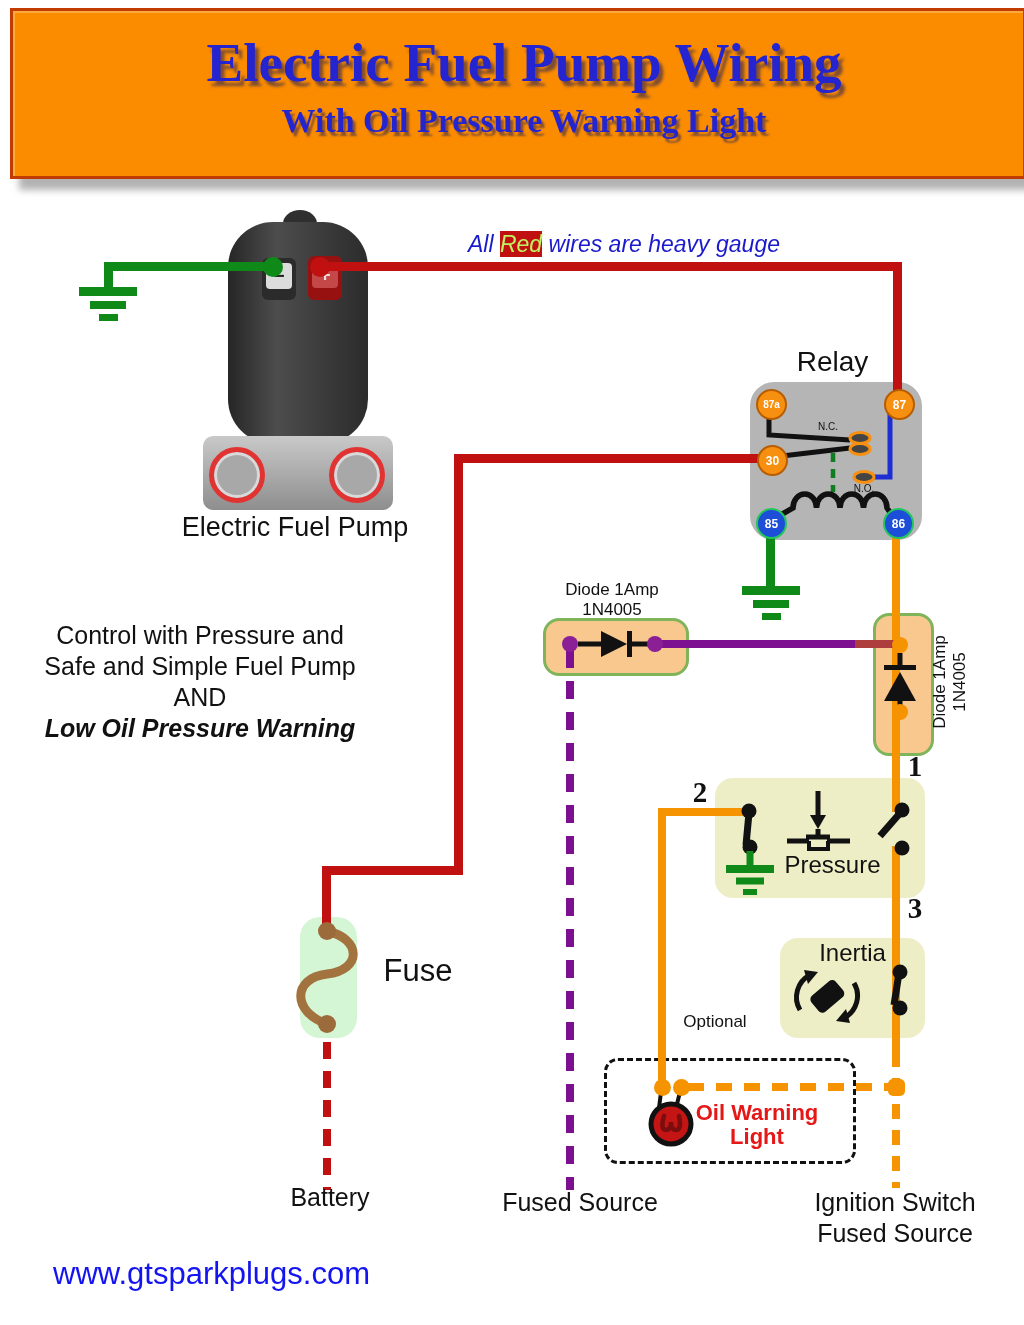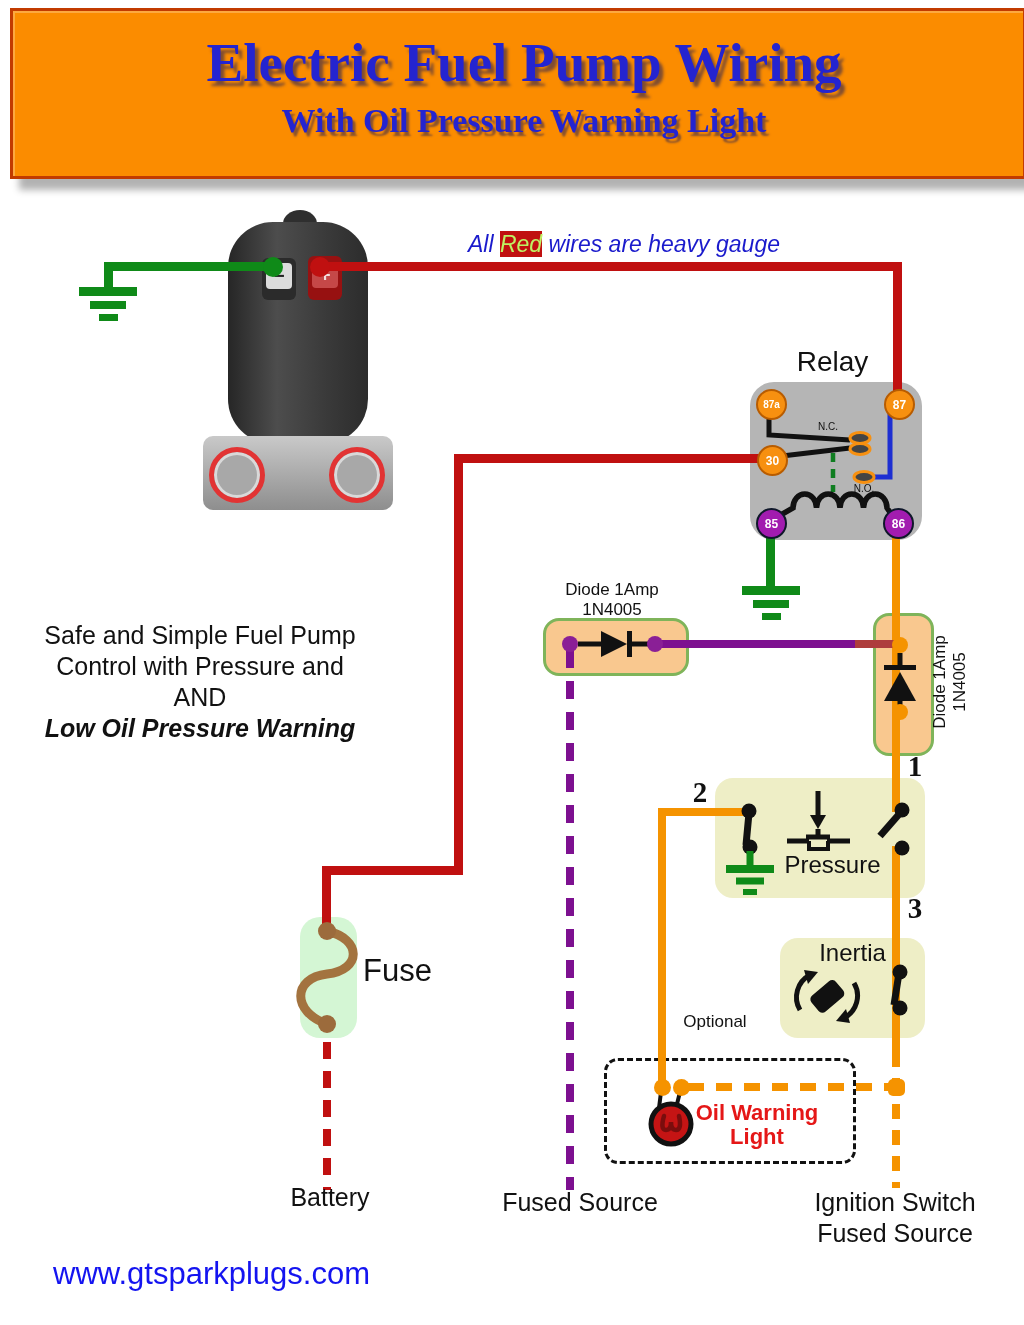--- a/index.html
+++ b/index.html
@@ -38,21 +38,21 @@
   .redseg{background:#ae3d3d;}
   .dash-red-v{background:repeating-linear-gradient(180deg,#c01010 0 17px,transparent 17px 29px);}
   .dash-purple-v{background:repeating-linear-gradient(180deg,#7d1090 0 18px,transparent 18px 31px);}
   .dash-orange-v{background:repeating-linear-gradient(180deg,#f59300 0 15px,transparent 15px 26px);}
   .dash-orange-h{background:repeating-linear-gradient(90deg,#f59300 0 16px,transparent 16px 28px);}
   
   .dot{position:absolute;border-radius:50%;}
   .term{position:absolute;width:27px;height:27px;border-radius:50%;display:flex;align-items:center;justify-content:center;
         color:#fff;font-weight:bold;font-size:12px;}
   .term.orange-t{background:#f79010;border:2px solid #b85c00;}
-  .term.blue-t{background:#a21caf;border:2px solid #0f172a;}
+  .term.blue-t{background:#1d4ed8;border:2px solid #22c55e;}
   .contact-lbl{position:absolute;font-size:10px;color:#111;text-align:center;width:40px;}
   
   .pump-nub{position:absolute;left:283px;top:210px;width:34px;height:28px;border-radius:50%;background:#2f2f2f;}
   .pump-body{position:absolute;left:228px;top:222px;width:140px;height:222px;border-radius:45px;
              background:linear-gradient(90deg,#262626,#4d4d4d 35%,#3a3a3a 70%,#2c2c2c);}
   .pump-base{position:absolute;left:203px;top:436px;width:190px;height:74px;border-radius:10px;
              background:linear-gradient(180deg,#c9c9c9,#8e8e8e);}
   .base-circle{position:absolute;width:46px;height:46px;border-radius:50%;background:#a8a8a8;
                border:5px solid #e23333;box-shadow:inset 0 0 0 3px #d9d9d9;}
   .term-neg{position:absolute;left:262px;top:258px;width:34px;height:42px;background:#2b2b2b;border-radius:6px;}
@@ -229,28 +229,29 @@
 
   <div class="dot" style="left:654px;top:1079px;width:17px;height:17px;background:#f59300;"></div>
   <div class="dot" style="left:673px;top:1079px;width:17px;height:17px;background:#f59300;"></div>
   <div class="dot" style="left:888px;top:1079px;width:17px;height:17px;border-radius:5px;background:#f59300;"></div>
 
   <svg class="abs" style="left:296px;top:912px;" width="66" height="132" viewBox="0 0 66 132">
     <path d="M31,19 C66,27 66,58 31,62 C-4,66 -4,100 31,112" fill="none" stroke="#a3733f" stroke-width="9" stroke-linecap="round"></path>
     <circle cx="31" cy="19" r="9" fill="#9c6b3c"></circle>
     <circle cx="31" cy="112" r="9" fill="#9c6b3c"></circle>
   </svg>
-  <div class="lbl" style="left:363px;top:953px;width:110px;font-size:31px;text-align:left;">Fuse</div>
+  <div class="lbl" style="left:363px;top:953px;width:110px;font-size:31px;text-align:center;">Fuse</div>
 
   <div class="dot" style="left:263px;top:257px;width:20px;height:20px;background:#0f8a18;"></div>
   <div class="dot" style="left:310px;top:257px;width:20px;height:20px;background:#c01010;"></div>
+  <div class="lbl" style="left:175px;top:512px;width:240px;font-size:27px;">Electric Fuel Pump</div>
 
   <div class="desc">
+    <div>Control with Pressure and</div>
     <div>Safe and Simple Fuel Pump</div>
-    <div>Control with Pressure and</div>
     <div>AND</div>
     <div class="bold-ital">Low Oil Pressure Warning</div>
   </div>
 
   <div class="lbl" style="left:270px;top:1183px;width:120px;">Battery</div>
   <div class="lbl" style="left:490px;top:1187px;width:180px;line-height:31px;">
     <div>Fused Source</div>
   </div>
   <div class="lbl" style="left:805px;top:1187px;width:180px;line-height:31px;">
     <div>Ignition Switch</div>

